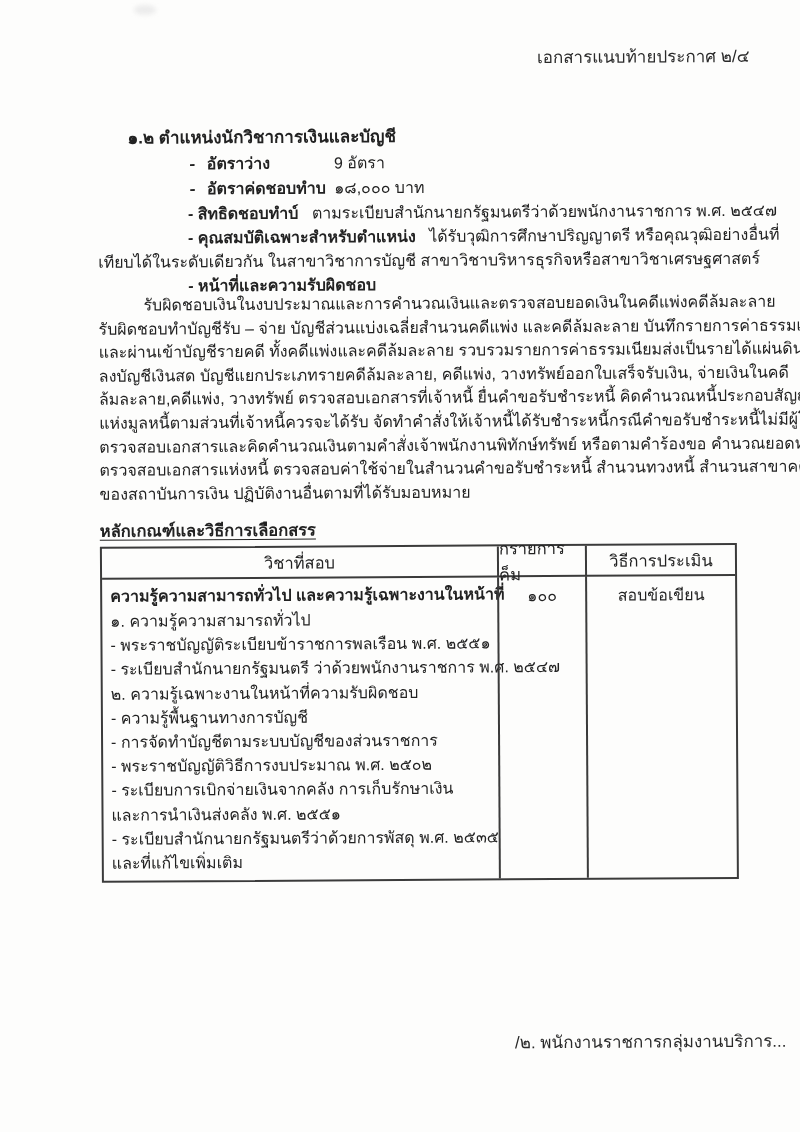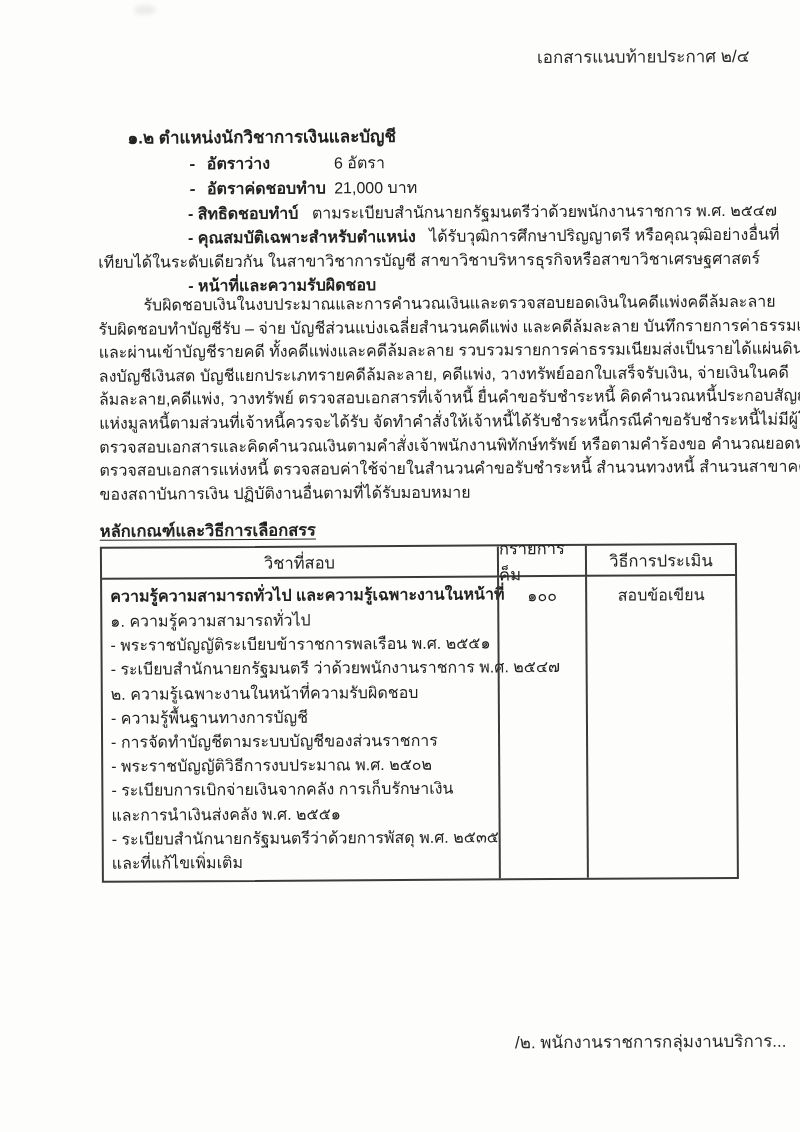--- a/index.html
+++ b/index.html
@@ -58,26 +58,26 @@
 <div class="page">
   <div class="smudge"></div>
   <div class="tilt">
 
     <div class="abs header-note">เอกสารแนบท้ายประกาศ ๒/๔</div>
 
     <div class="abs pos-heading b">๑.๒ ตำแหน่งนักวิชาการเงินและบัญชี</div>
 
     <div class="abs vacancy">
       <span class="row-label">- อัตราว่าง</span>
-      <span>6 อัตรา</span>
+      <span>9 อัตรา</span>
     </div>
 
     <div class="abs salary">
       <span class="row-label">- อัตราค่ดชอบทำบ</span>
-      <span>21,000 บาท</span>
+      <span>๑๘,๐๐๐ บาท</span>
     </div>
 
     <div class="abs benefits">
       <span class="lbl">- สิทธิดชอบทำบ์</span>
       <span>ตามระเบียบสำนักนายกรัฐมนตรีว่าด้วยพนักงานราชการ พ.ศ. ๒๕๔๗</span>
     </div>
 
     <div class="abs qual">
       <span class="lbl">- คุณสมบัติเฉพาะสำหรับตำแหน่ง</span>
       <span>ได้รับวุฒิการศึกษาปริญญาตรี หรือคุณวุฒิอย่างอื่นที่</span>

